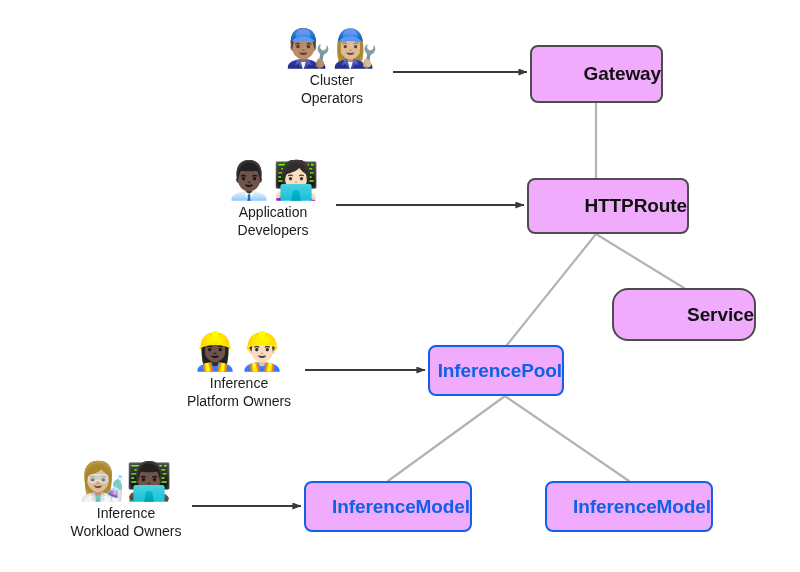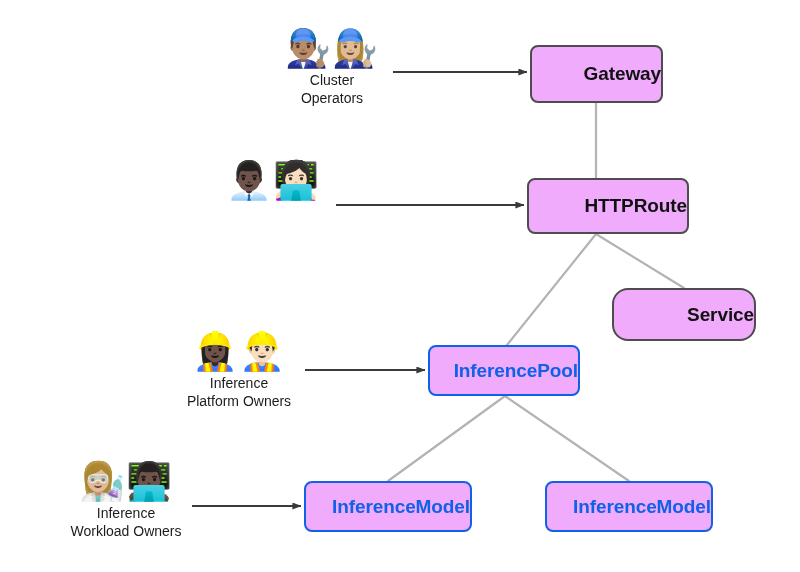--- a/index.html
+++ b/index.html
@@ -100,38 +100,40 @@
   <div id="node-layer">
       <div class="node k8s" style="left: 530px; top: 45px; width: 133px; height: 58px;">
         <span>Gateway</span>
       </div>
       <div class="node k8s" style="left: 527px; top: 178px; width: 162px; height: 56px;">
         <span>HTTPRoute</span>
       </div>
       <div class="node k8s" style="left: 612px; top: 288px; width: 144px; height: 53px; border-radius: 16px;">
         <span>Service</span>
       </div>
-      <div class="node gie" style="left: 428px; top: 345px; width: 152px; height: 51px;">
+      <div class="node gie" style="left: 428px; top: 345px; width: 136px; height: 51px;">
         <span>InferencePool</span>
       </div>
       <div class="node gie" style="left: 304px; top: 481px; width: 168px; height: 51px;">
         <span>InferenceModel</span>
       </div>
       <div class="node gie" style="left: 545px; top: 481px; width: 168px; height: 51px;">
         <span>InferenceModel</span>
       </div>
     </div>
   <div id="persona-layer">
       <div class="persona" style="left: 262px; top: 30px; width: 140px;">
         <div class="persona-emojis">👨🏽‍🔧👩🏼‍🔧</div>
         <div class="persona-label">Cluster
 Operators</div>
       </div>
       <div class="persona" style="left: 203px; top: 162px; width: 140px;">
         <div class="persona-emojis">👨🏿‍💼👩🏻‍💻</div>
+        <div class="persona-label">Application
+Developers</div>
       </div>
       <div class="persona" style="left: 163px; top: 333px; width: 152px;">
         <div class="persona-emojis">👷🏿‍♀️👷🏻‍♂️</div>
         <div class="persona-label">Inference
 Platform Owners</div>
       </div>
       <div class="persona" style="left: 45px; top: 463px; width: 162px;">
         <div class="persona-emojis">👩🏼‍🔬👨🏿‍💻</div>
         <div class="persona-label">Inference
 Workload Owners</div>

